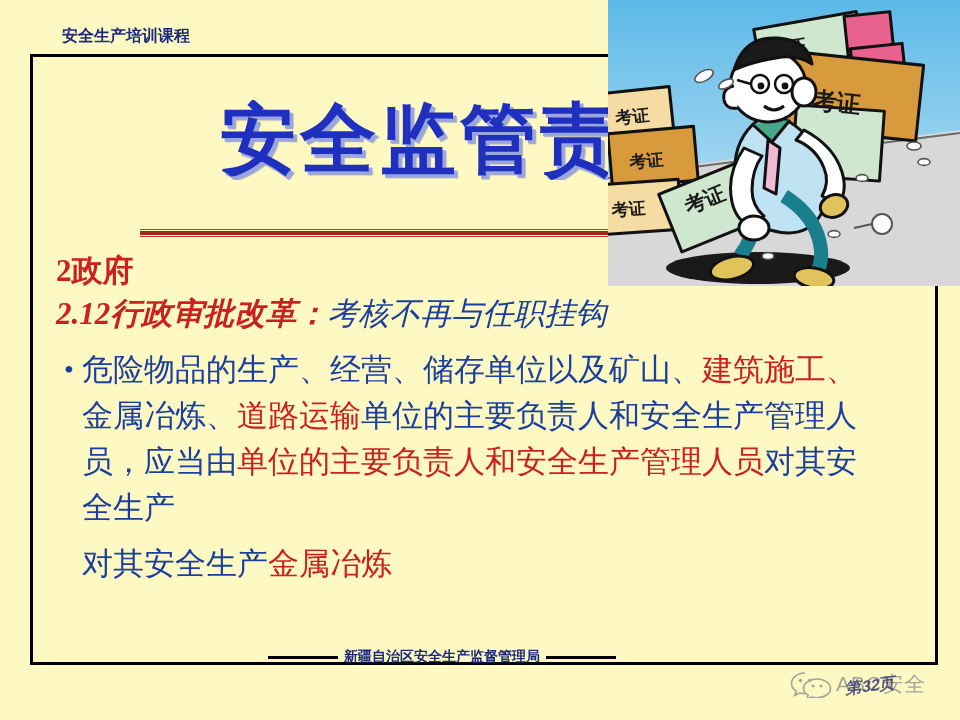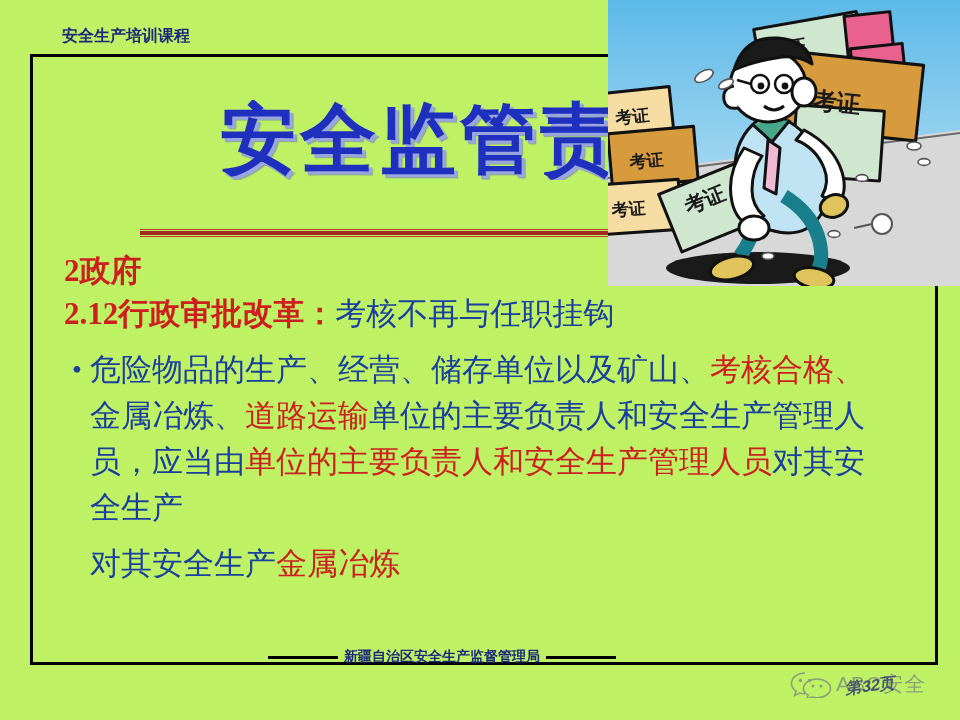--- a/index.html
+++ b/index.html
@@ -1,21 +1,21 @@
 <!DOCTYPE html>
 <html><head>
 <meta charset="utf-8">
 <style>
   html,body{margin:0;padding:0;}
   body{
     width:960px;height:720px;overflow:hidden;background:#ffffff;
     font-family:"Liberation Serif","DejaVu Serif",serif;
     position:relative;
   }
-  .slide{position:absolute;inset:0;background:#bef264;}
+  .slide{position:absolute;inset:0;background:#fef9c3;}
 
   
   .course-header{
     position:absolute;left:62px;top:26px;
     font-family:"Liberation Sans","DejaVu Sans",sans-serif;
     font-weight:bold;font-size:16px;color:#1b2a7a;
     letter-spacing:0px;white-space:nowrap;
   }
 
   
@@ -48,28 +48,28 @@
 
   
   .cartoon{
     position:absolute;left:608px;top:0px;width:352px;height:286px;
     overflow:hidden;background:#7ec8ef;
   }
   .cartoon svg{display:block;width:100%;height:100%;}
 
   
   .body{
-    position:absolute;left:64px;top:250px;width:830px;
+    position:absolute;left:56px;top:250px;width:830px;
   }
   .l-head{
     font-size:31px;font-weight:bold;line-height:1.35;
     color:#cc2020;white-space:nowrap;
   }
   .l-sub{
-    font-size:31px;font-weight:bold;line-height:1.45;white-space:nowrap;
+    font-size:31px;font-weight:bold;line-height:1.45;white-space:nowrap;font-style:italic;
   }
   .l-sub .rd{color:#cc2020;}
   .l-sub .bl{color:#1b3f9e;font-weight:normal;}
 
   .bullet-row{
     display:flex;align-items:flex-start;margin-top:10px;
   }
   .bullet-dot{
     flex:0 0 auto;width:26px;color:#1b3f9e;font-size:28px;line-height:46px;
     text-align:center;
@@ -136,21 +136,21 @@
 
     <div class="l-head">2政府</div>
 
     <div class="l-sub">
       <span class="rd">2.12</span><span class="rd">行政审批改革：</span><span class="bl">考核不再与任职挂钩</span>
     </div>
 
     <div class="bullet-row">
       <div class="bullet-dot">•</div>
       <div class="bullet-text">
-        <span id="seg-host"><span class="bl">危险物品的生产、经营、储存单位以及矿山、</span><span class="rd">考核合格、</span><span class="bl">金属冶炼、</span><span class="rd">道路运输</span><span class="bl">单位的主要负责人和安全生产管理人员，应当由</span><span class="rd">单位的主要负责人和安全生产管理人员</span><span class="bl">对其安全生产</span></span>
+        <span id="seg-host"><span class="bl">危险物品的生产、经营、储存单位以及矿山、</span><span class="rd">建筑施工、</span><span class="bl">金属冶炼、</span><span class="rd">道路运输</span><span class="bl">单位的主要负责人和安全生产管理人员，应当由</span><span class="rd">单位的主要负责人和安全生产管理人员</span><span class="bl">对其安全生产</span></span>
         <span class="lastline" id="seg-last"><span class="bl">对其安全生产</span><span class="rd">金属冶炼</span></span>
       </div>
     </div>
 
   </div>
 
   <div class="cartoon">
     <svg viewBox="0 0 352 286" preserveAspectRatio="none">
       <defs>
         <linearGradient id="sky" x1="0" y1="0" x2="0" y2="1">

